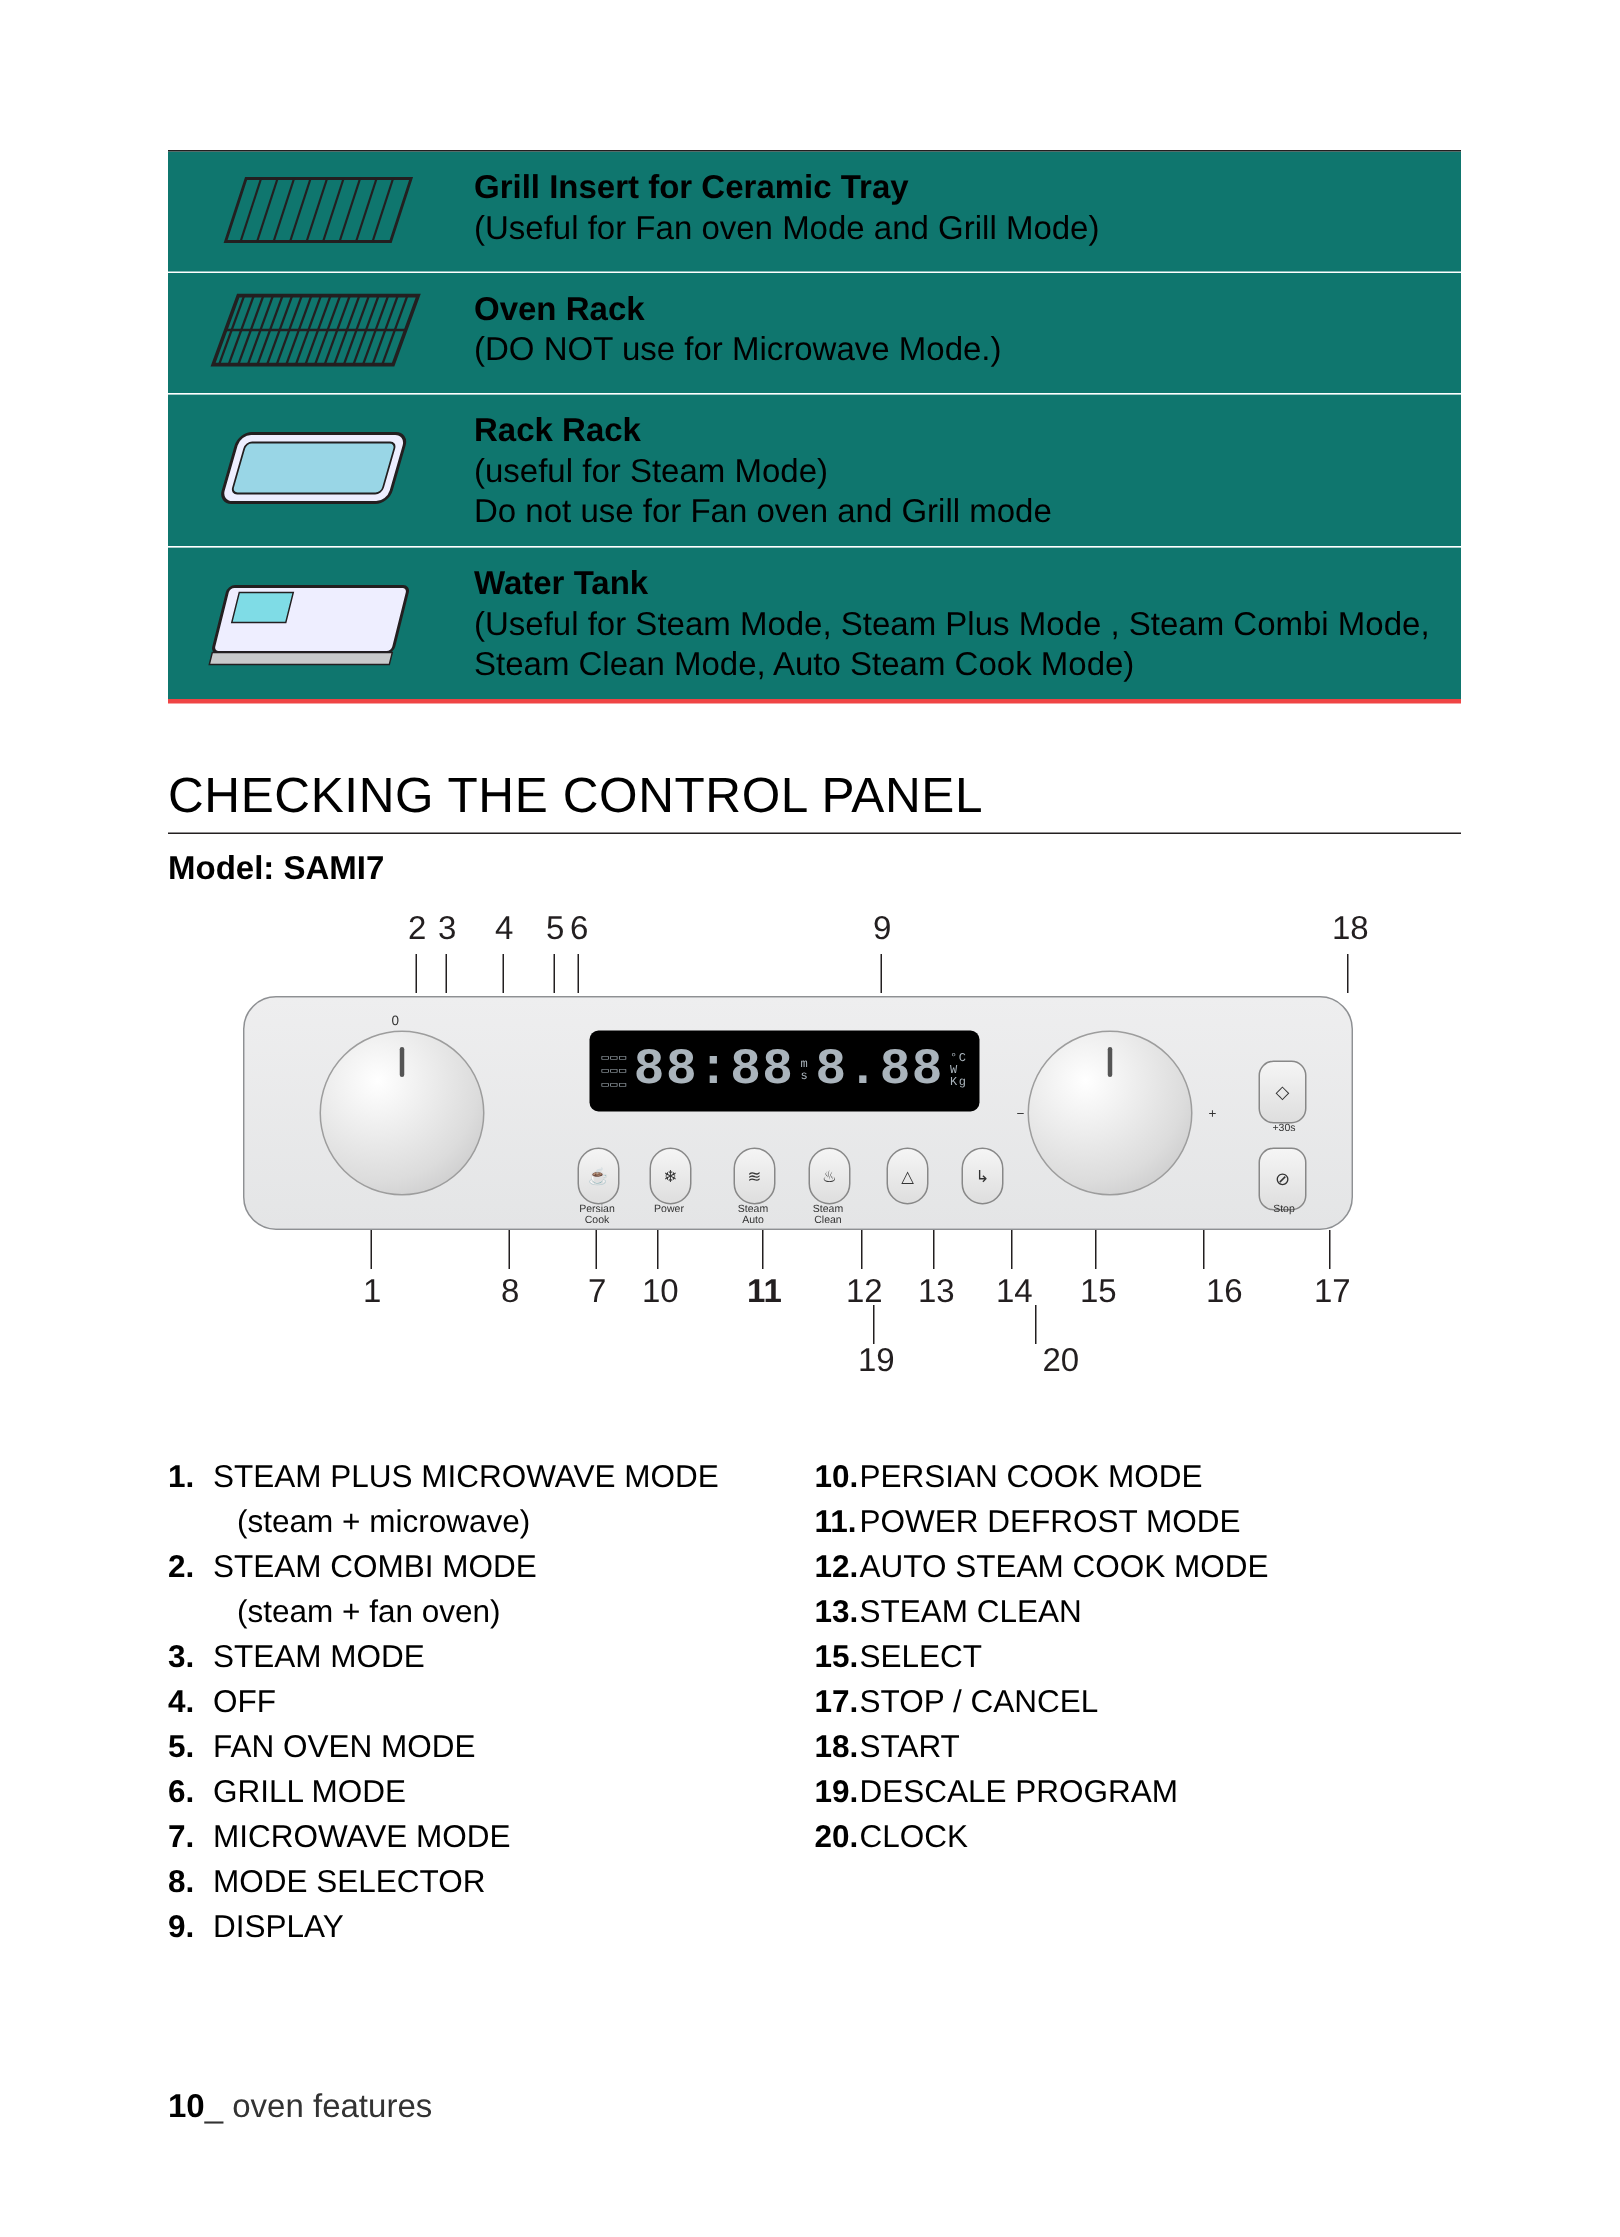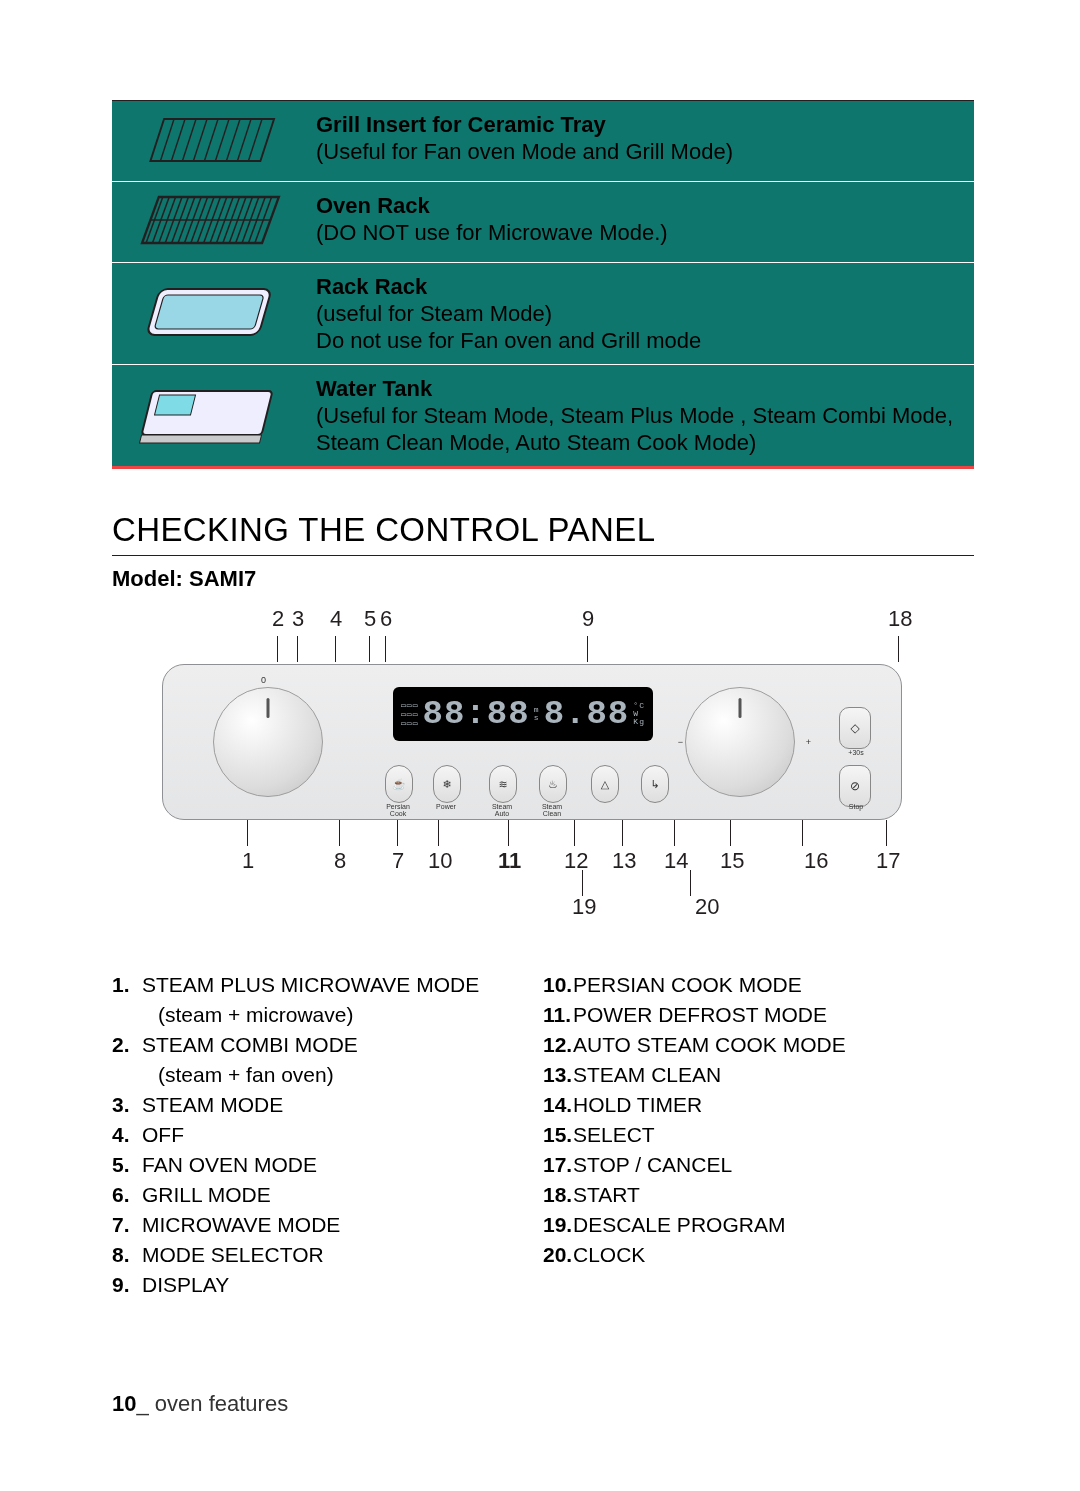--- a/index.html
+++ b/index.html
@@ -368,24 +368,20 @@
         </div>
         <div class="item">
           <span class="num">12.</span>
           <span class="txt">AUTO STEAM COOK MODE</span>
         </div>
         <div class="item">
           <span class="num">13.</span>
           <span class="txt">STEAM CLEAN</span>
         </div>
         <div class="item">
-          <span class="num">14.</span>
-          <span class="txt">HOLD TIMER</span>
-        </div>
-        <div class="item">
           <span class="num">15.</span>
           <span class="txt">SELECT</span>
         </div>
         <div class="item">
           <span class="num">17.</span>
           <span class="txt">STOP / CANCEL</span>
         </div>
         <div class="item">
           <span class="num">18.</span>
           <span class="txt">START</span>

